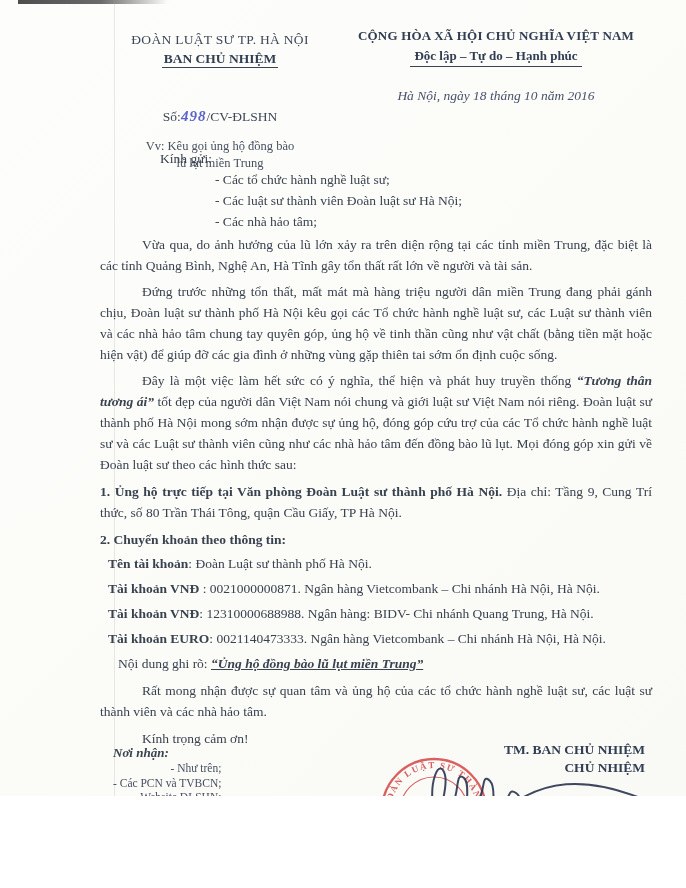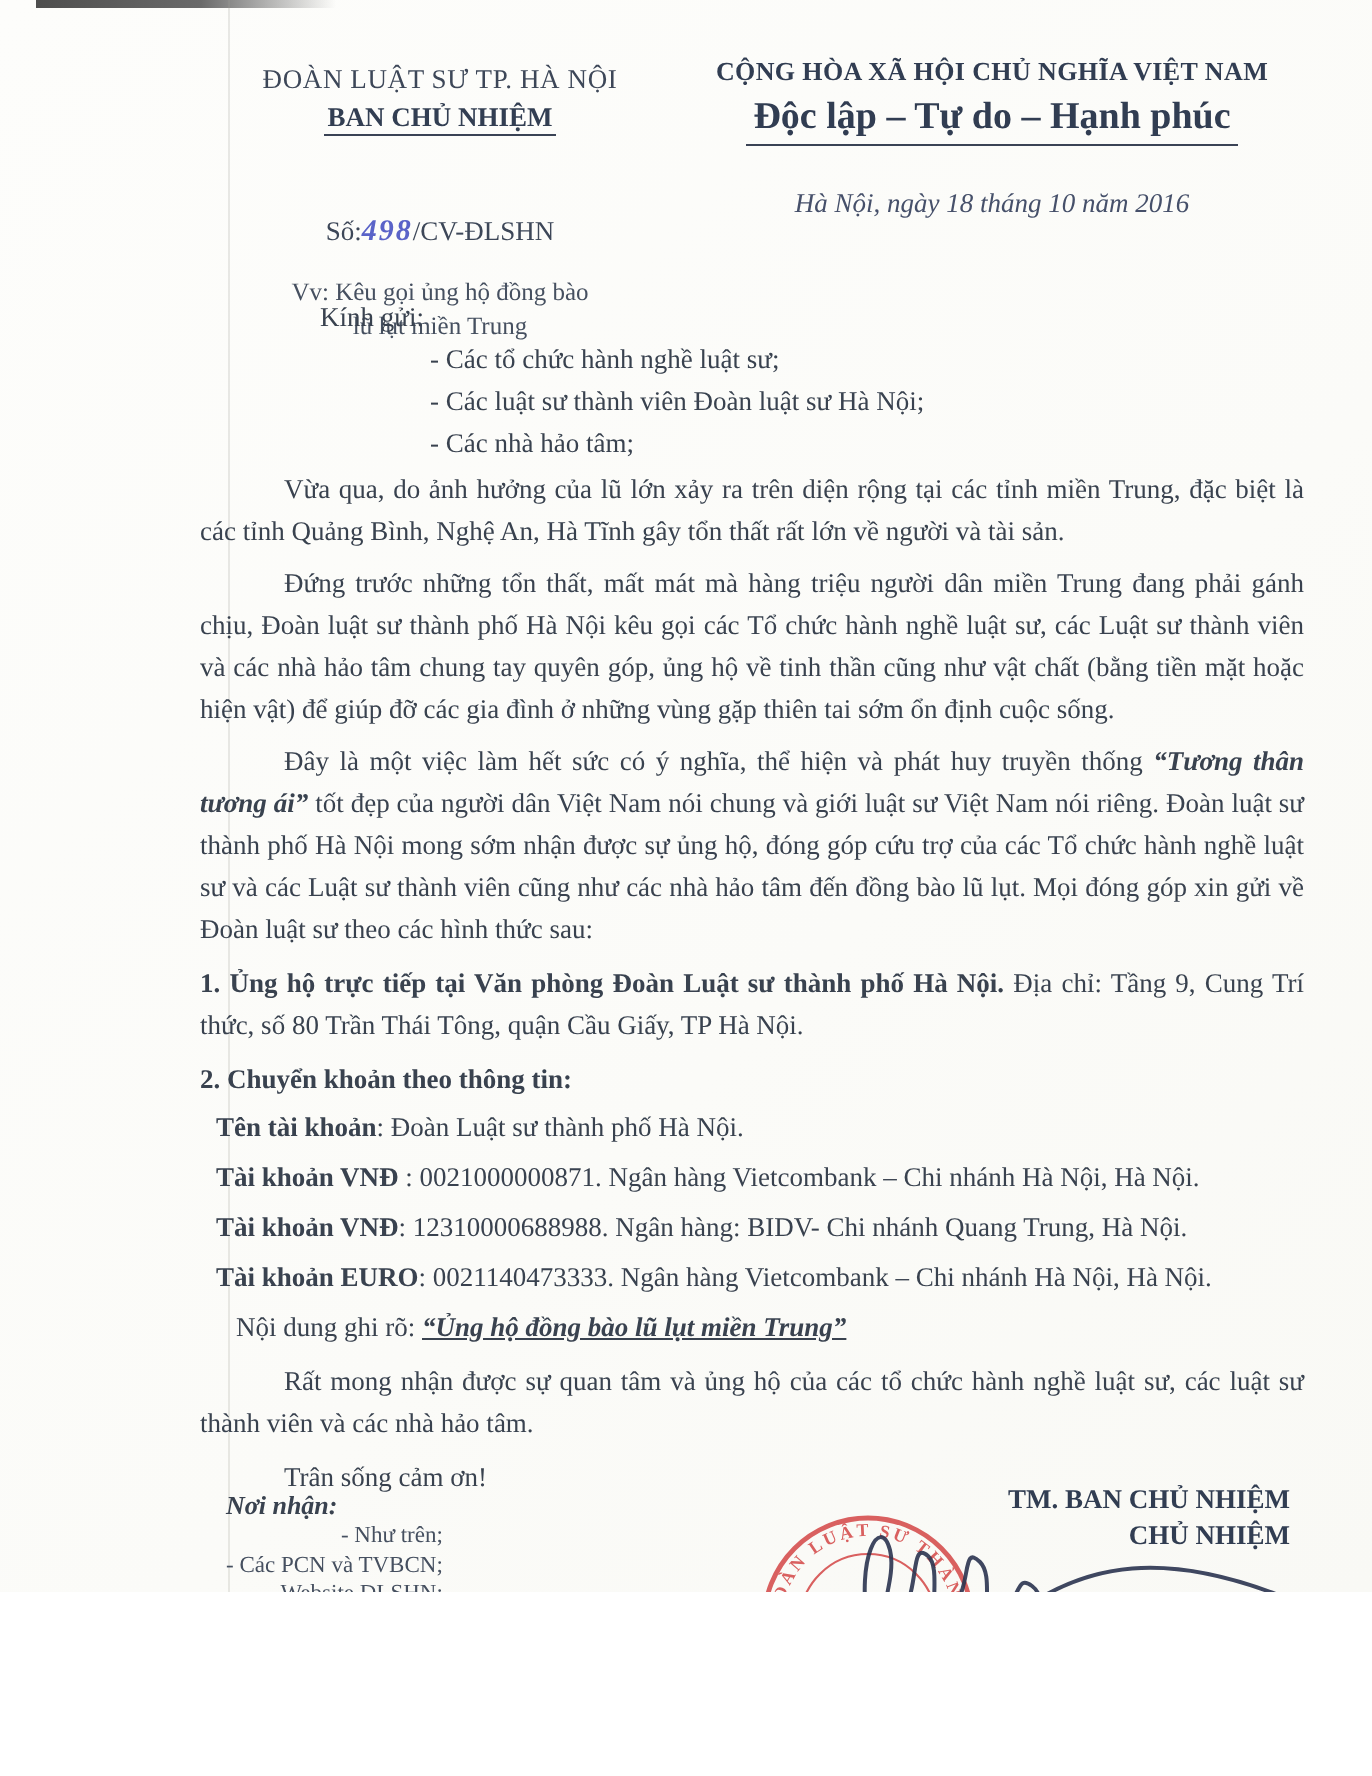--- a/index.html
+++ b/index.html
@@ -33,21 +33,21 @@
   .header-left { position: absolute; left: 110px; top: 32px; width: 220px; text-align: center; }
   .org-name { font-size: 13.5px; letter-spacing: .3px; color: #3d4758; }
   .dept-name { margin-top: 3px; font-size: 13.5px; font-weight: bold; color: #323e52; }
   .dept-name span { border-bottom: 1.4px solid #3a4355; padding: 0 2px 1px; }
   .doc-no { margin-top: 41px; font-size: 13.5px; color: #3d4758; }
   .doc-no .hand { color: #5a63c8; font-style: italic; font-weight: bold; font-size: 15px; letter-spacing: 1px; }
   .subject { margin-top: 13px; font-size: 12.5px; line-height: 17px; color: #465060; }
 
   .header-right { position: absolute; left: 338px; top: 28px; width: 316px; text-align: center; }
   .motto-1 { font-size: 13px; font-weight: bold; letter-spacing: .2px; color: #313d52; }
-  .motto-2 { display: inline-block; margin-top: 4px; font-size: 19px; font-weight: bold;
+  .motto-2 { display: inline-block; margin-top: 4px; font-size: 13px; font-weight: bold;
              border-bottom: 1.4px solid #3a4355; padding: 0 4px 2px; color: #313d52; }
   .date-line { margin-top: 21px; font-size: 13.5px; font-style: italic; color: #46506a; }
 
   
   .content {
     position: absolute; left: 100px; top: 148px; width: 552px;
     font-size: 13.5px; line-height: 21px; text-align: justify;
   }
   .kinh-gui { margin-left: 60px; }
   .recipient-list { margin-left: 115px; }
@@ -121,21 +121,21 @@
 
     <div class="acct-line"><span class="b">Tên tài khoản</span><span>: Đoàn Luật sư thành phố Hà Nội.</span></div>
 
     <div class="acct-line"><span class="b">Tài khoản VNĐ</span><span> : 0021000000871. Ngân hàng Vietcombank – Chi nhánh Hà Nội, Hà Nội.</span></div>
     <div class="acct-line"><span class="b">Tài khoản VNĐ</span><span>: 12310000688988. Ngân hàng: BIDV- Chi nhánh Quang Trung, Hà Nội.</span></div>
     <div class="acct-line"><span class="b">Tài khoản EURO</span><span>: 0021140473333. Ngân hàng Vietcombank – Chi nhánh Hà Nội, Hà Nội.</span></div>
 
     <div class="note-line"><span>Nội dung ghi rõ: </span><span class="note-value">“Ủng hộ đồng bào lũ lụt miền Trung”</span></div>
 
     <p class="para">Rất mong nhận được sự quan tâm và ủng hộ của các tổ chức hành nghề luật sư, các luật sư thành viên và các nhà hảo tâm.</p>
-    <p class="thanks">Trân sống cảm ơn!</p>
+    <p class="thanks">Kính trọng cảm ơn!</p>
   </div>
 
   <div class="footer">
 
     <div class="noi-nhan">
       <div class="noi-nhan-label">Nơi nhận:</div>
       <div class="noi-nhan-item">- Như trên;</div>
       <div class="noi-nhan-item">- Các PCN và TVBCN;</div>
       <div class="noi-nhan-item">- Website ĐLSHN;</div>
       <div class="noi-nhan-item">- Lưu VT.</div>

